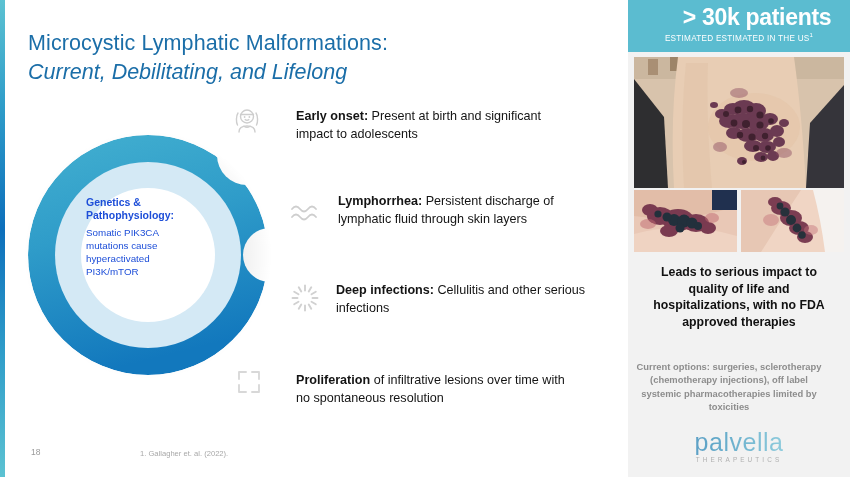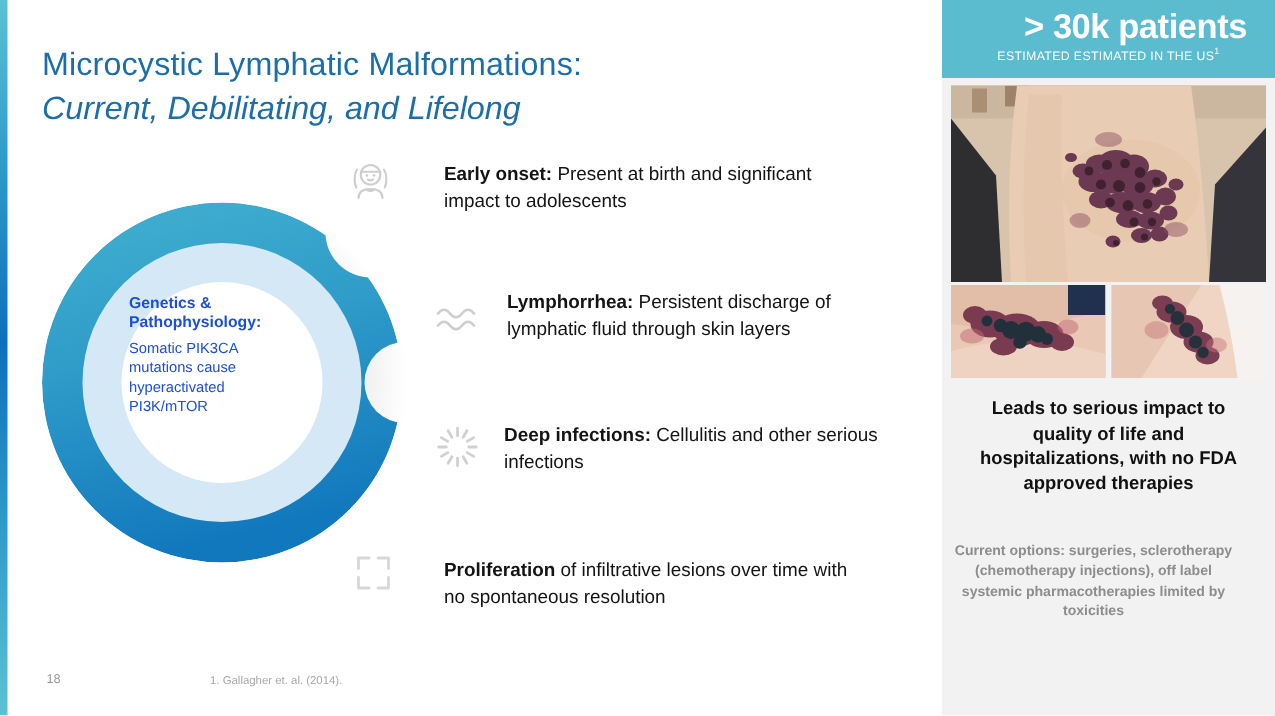--- a/index.html
+++ b/index.html
@@ -218,21 +218,21 @@
     <b>Lymphorrhea:</b><span> Persistent discharge of lymphatic fluid through skin layers</span>
   </div>
   <div class="bullet b4">
     <b>Proliferation</b><span> of infiltrative lesions over time with no spontaneous resolution</span>
   </div>
   <div class="bullet b3">
     <b>Deep infections:</b><span> Cellulitis and other serious infections</span>
   </div>
 
   <div class="page-num">18</div>
-  <div class="citation">1. Gallagher et. al. (2014).</div>
+  <div class="citation">1. Gallagher et. al. (2022).</div>
 
   <div class="right-panel">
 
     <div class="teal-band">
       <div class="teal-big">&gt; 30k patients</div>
       <div class="teal-sub"><span>ESTIMATED ESTIMATED IN THE US</span><sup>1</sup></div>
     </div>
 
     <div class="photo-main photo">
       <svg viewBox="0 0 210 131" preserveAspectRatio="none">
@@ -345,15 +345,19 @@
             <ellipse cx="30" cy="30" rx="8" ry="6"></ellipse>
               <ellipse cx="70" cy="40" rx="7" ry="5"></ellipse>
           </g>
         </svg>
       </div>
     </div>
 
     <div class="impact-text">Leads to serious impact to quality of life and hospitalizations, with no FDA approved therapies</div>
     <div class="options-text">Current options: surgeries, sclerotherapy (chemotherapy injections), off label systemic pharmacotherapies limited by toxicities</div>
 
+    <div class="logo">
+      <div class="logo-word">palvella</div>
+      <div class="logo-sub">THERAPEUTICS</div>
+    </div>
   </div>
 
 </div>
 
 </body></html>

